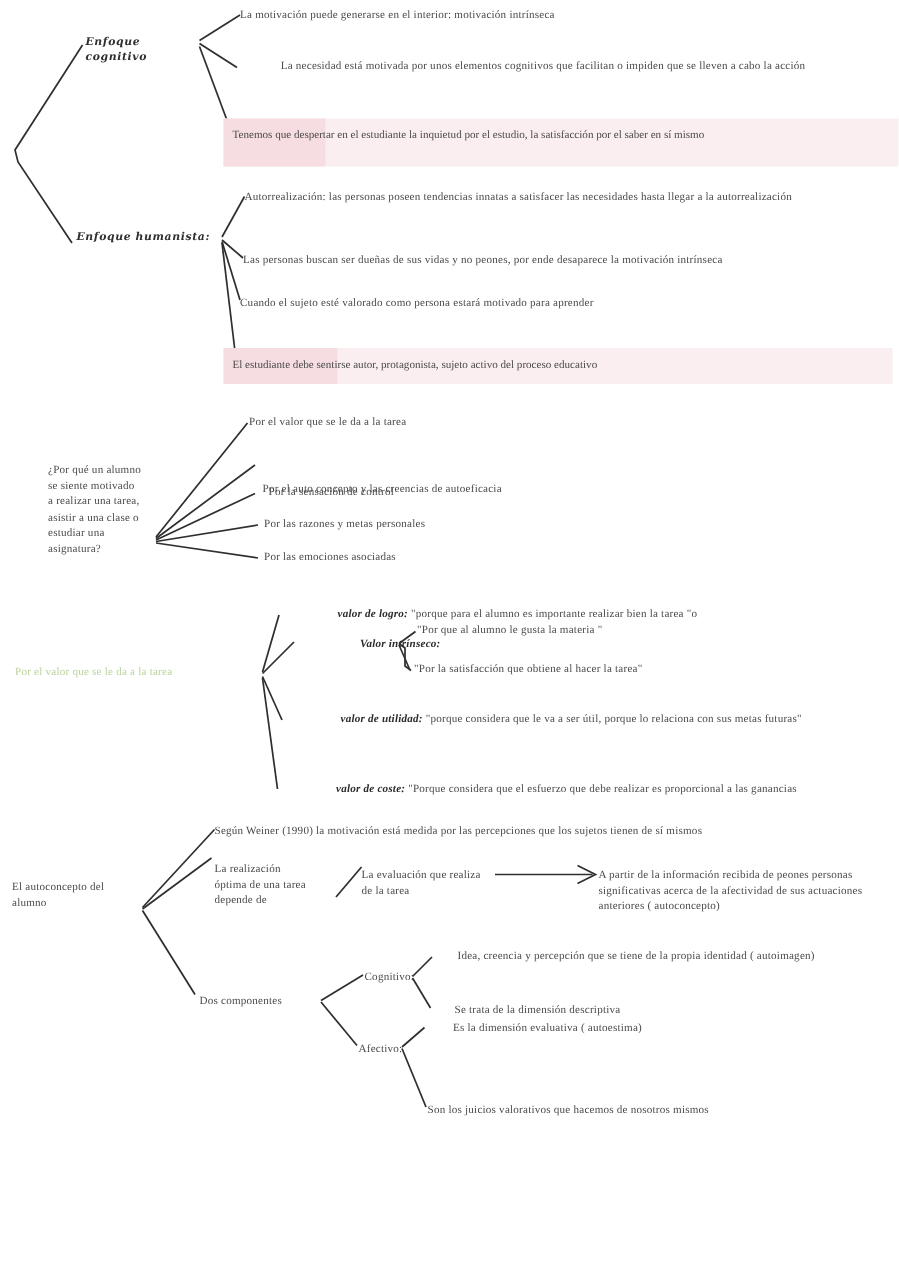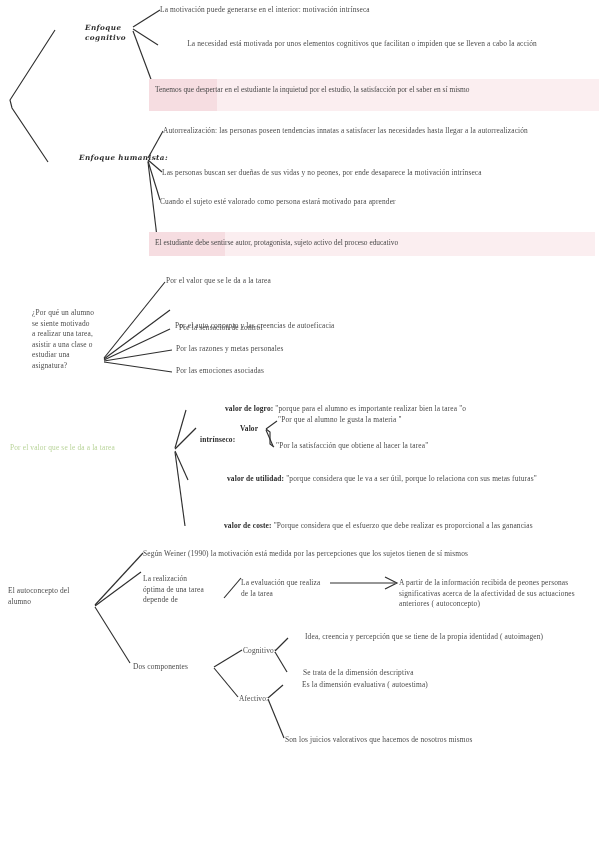--- a/index.html
+++ b/index.html
@@ -41,24 +41,24 @@
     color: #4a4a4a;
     letter-spacing: 0.02em;
   }
   .node.script {
     font-family: "DejaVu Serif", serif;
     font-style: italic;
     font-weight: bold;
     font-size: 7.2px;
     color: #2e2e2e;
     letter-spacing: 0.06em;
-    margin-left: 28px;
   }
   .node.bold-lead b {
     font-weight: bold;
+    font-style: italic;
     color: #2b2b2b;
     letter-spacing: 0.02em;
     padding-left: 40px;
   }
   .node.green {
     color: #b9d49a;
   }
   .hl {
     position: absolute;
     font-size: 7.4px;

